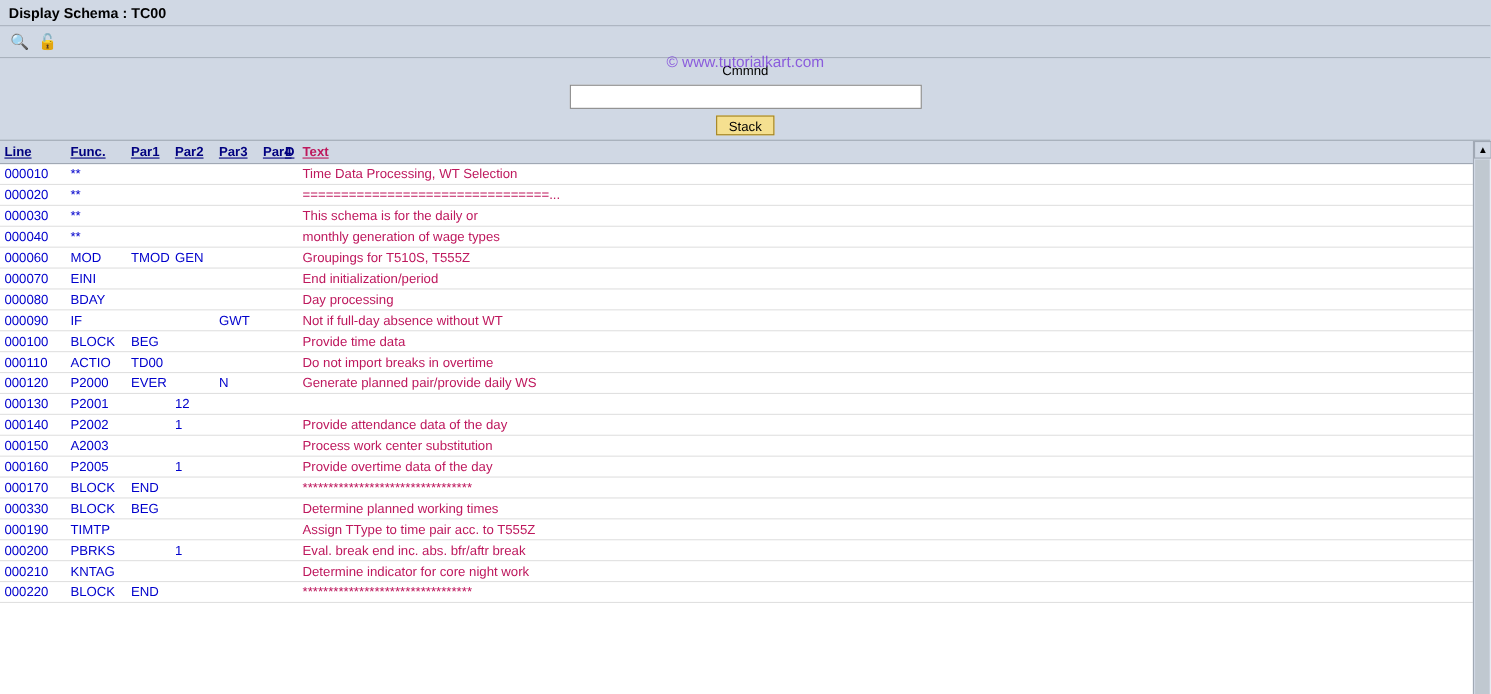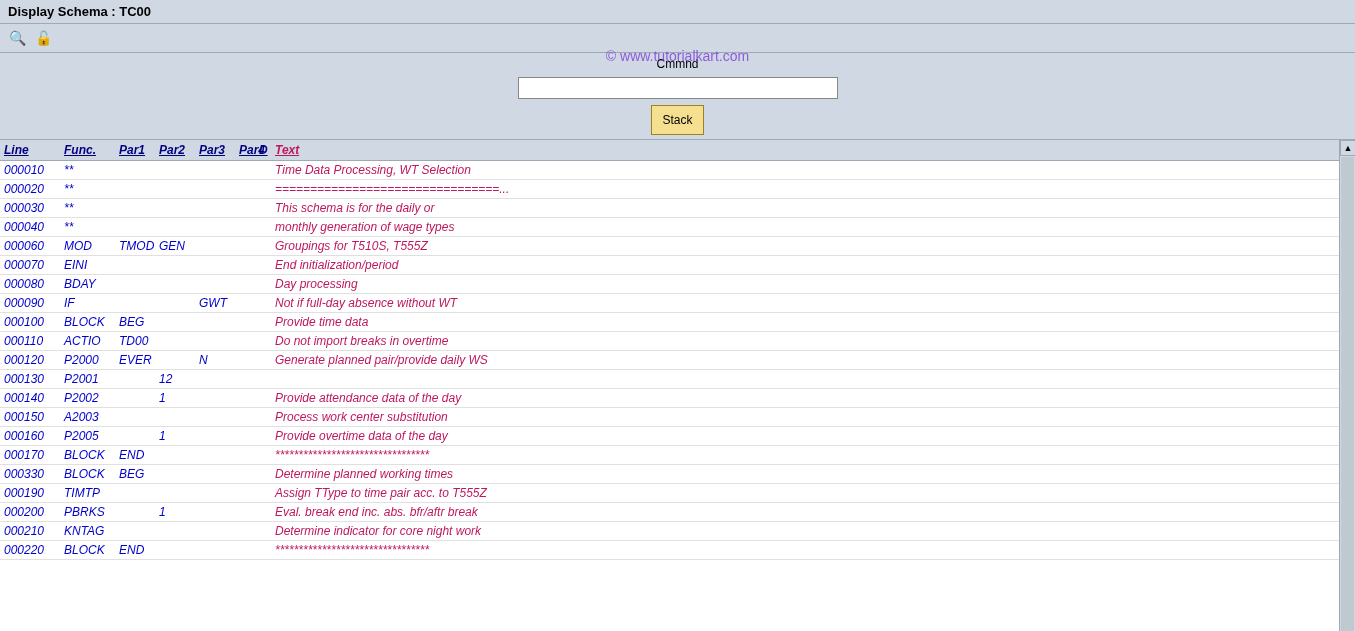--- a/index.html
+++ b/index.html
@@ -66,21 +66,21 @@
       background: #fff;
       font-size: 12px;
       padding: 1px 3px;
     }
     .stack-button {
       background: #f5e090;
       border: 1px solid #a08020;
       padding: 2px 10px;
       font-size: 12px;
       cursor: pointer;
-      height: 30px;
+      height: 18px;
     }
     .main-content {
       background: #fff;
       margin: 0;
       height: calc(631px - 90px);
       overflow-y: auto;
       position: relative;
     }
     .scrollbar-right {
       position: absolute;
@@ -105,21 +105,20 @@
       cursor: pointer;
     }
     .scroll-thumb {
       flex: 1;
       background: #c0c8d0;
       margin: 1px;
     }
     .table-container {
       width: calc(100% - 16px);
       overflow: hidden;
-      font-style: italic;
     }
     .header-row {
       display: flex;
       background: #d0d8e4;
       border-bottom: 1px solid #a0a8b4;
       padding: 2px 0;
     }
     .header-cell {
       font-size: 12px;
       font-weight: bold;

